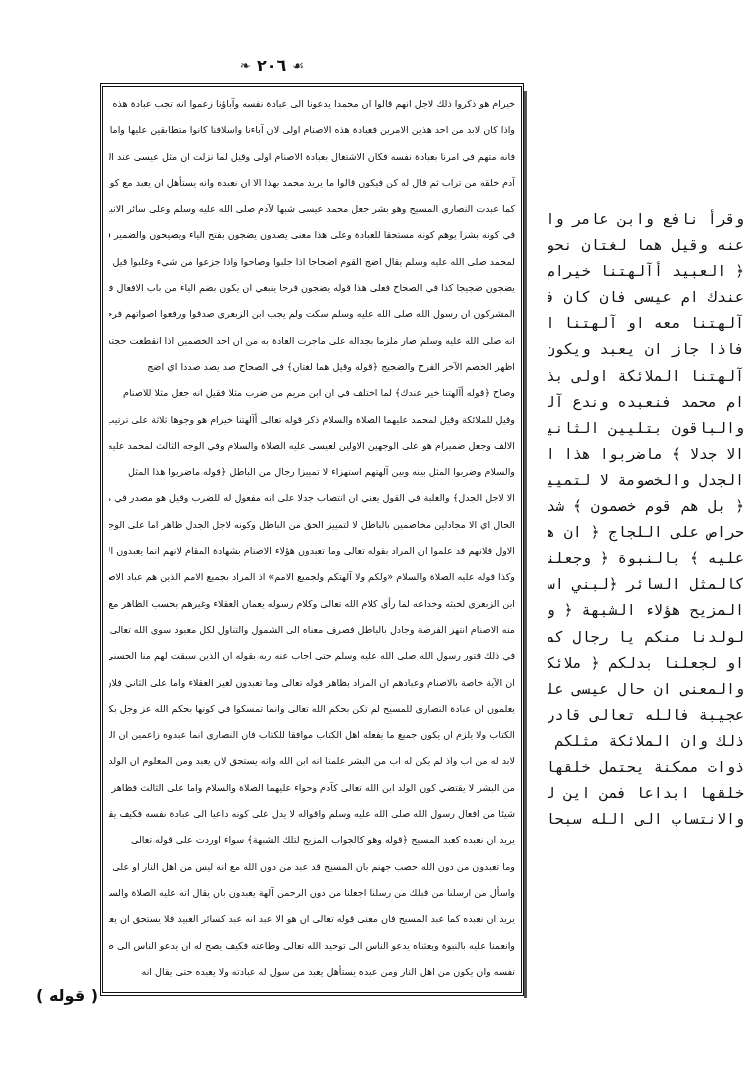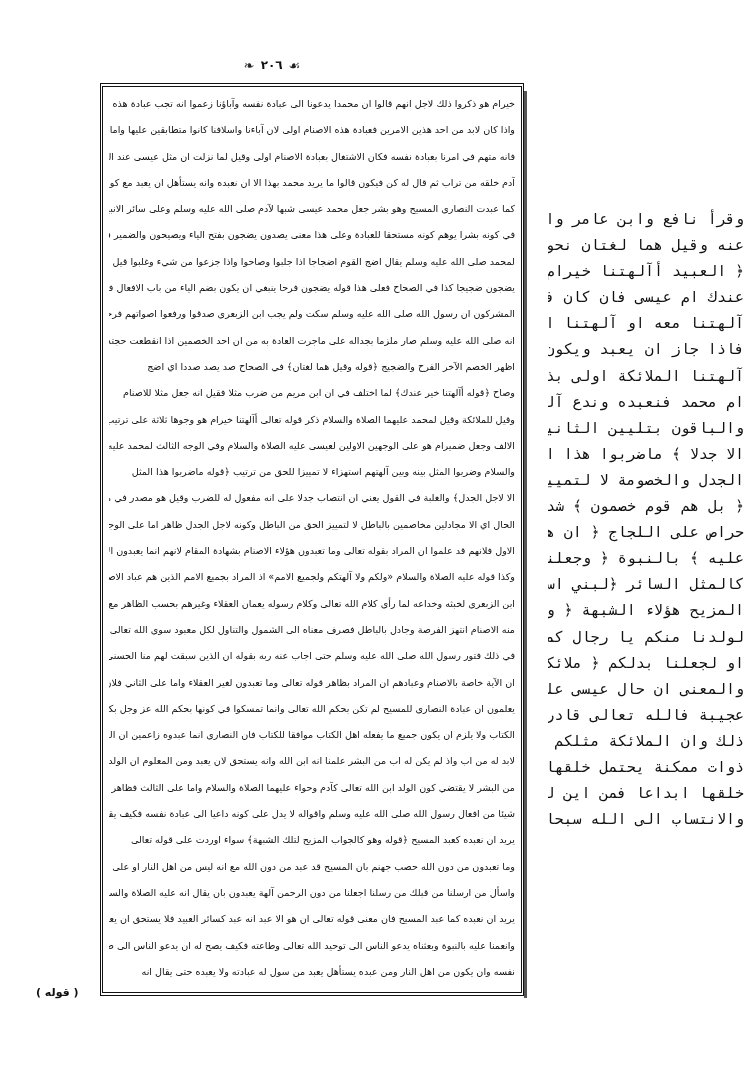--- a/index.html
+++ b/index.html
@@ -5,21 +5,21 @@
   html, body { margin: 0; padding: 0; background: #ffffff; }
   body {
     width: 750px; height: 1065px; position: relative; overflow: hidden;
     font-family: "DejaVu Sans", sans-serif; color: #111;
   }
   .header {
     position: absolute; top: 56px; left: 222px; width: 100px; height: 18px;
     display: flex; align-items: center; justify-content: center; gap: 6px;
   }
   .ornament { font-size: 13px; color: #222; line-height: 1; }
-  .page-num { font-size: 12px; font-weight: bold; direction: rtl; }
+  .page-num { font-size: 16px; font-weight: bold; direction: rtl; }
   .frame {
     position: absolute; left: 100px; top: 83px; width: 424px; height: 913px;
     border: 3px double #111; box-sizing: border-box;
     border-top-width: 4px; border-bottom-width: 4px;
   }
   .frame::after {
     content: ""; position: absolute; right: -6px; top: 4px; bottom: -6px; width: 3px; background: #555;
   }
   .main-text {
     position: absolute; left: 6px; right: 6px; top: 4px; bottom: 4px;
@@ -27,21 +27,21 @@
     font-family: "DejaVu Sans", sans-serif; font-size: 9.6px; line-height: 26.3px;
     overflow: hidden;
   }
   .main-line { display: block; white-space: nowrap; overflow: hidden; text-overflow: clip; }
   .margin {
     position: absolute; left: 548px; top: 208px; width: 196px; height: 640px;
     direction: rtl; font-family: Liberation Mono, monospace; font-size: 15px; line-height: 26.1px;
   }
   .margin-line { display: block; white-space: nowrap; overflow: hidden; }
   .catchword {
-    position: absolute; left: 36px; top: 986px; font-size: 11px; font-weight: bold; direction: rtl;
+    position: absolute; left: 36px; top: 986px; font-size: 16px; font-weight: bold; direction: rtl;
   }
 </style>
 </head>
 <body>
 
 <div class="header">
   <span class="ornament">❧</span>
   <span class="page-num">٢٠٦</span>
   <span class="ornament">☙</span>
 </div>
@@ -55,21 +55,21 @@
       <span class="main-line">كما عبدت النصارى المسيح وهو بشر جعل محمد عيسى شبها لآدم صلى الله عليه وسلم وعلى سائر الانبياء والمرسلين</span>
       <span class="main-line">في كونه بشرا يوهم كونه مستحقا للعبادة وعلى هذا معنى يصدون يضجون بفتح الياء ويصيحون والضمير في ام هو</span>
       <span class="main-line">لمحمد صلى الله عليه وسلم يقال اضج القوم اضجاجا اذا جلبوا وصاحوا واذا جزعوا من شيء وغلبوا قيل ضجوا</span>
       <span class="main-line">يضجون ضجيجا كذا في الصحاح فعلى هذا قوله يضجون فرحا ينبغي ان يكون بضم الياء من باب الافعال فلما قال</span>
       <span class="main-line">المشركون ان رسول الله صلى الله عليه وسلم سكت ولم يجب ابن الزبعرى صدقوا ورفعوا اصواتهم فرحا وظنوا</span>
       <span class="main-line">انه صلى الله عليه وسلم صار ملزما بجداله على ماجرت العادة به من ان احد الخصمين اذا انقطعت حجته وصار مغلوبا</span>
       <span class="main-line">اظهر الخصم الآخر الفرح والضجيج ﴿قوله وقيل هما لغتان﴾ في الصحاح صد يصد صددا اي اضج</span>
       <span class="main-line">وصاح ﴿قوله أآلهتنا خير عندك﴾ لما اختلف في ان ابن مريم من ضرب مثلا فقيل انه جعل مثلا للاصنام</span>
       <span class="main-line">وقيل للملائكة وقيل لمحمد عليهما الصلاة والسلام ذكر قوله تعالى أآلهتنا خيرام هو وجوها ثلاثة على ترتيب</span>
       <span class="main-line">الالف وجعل ضميرام هو على الوجهين الاولين لعيسى عليه الصلاة والسلام وفي الوجه الثالث لمحمد عليه الصلاة</span>
-      <span class="main-line">والسلام وضربوا المثل بينه وبين آلهتهم استهزاء لا تمييزا للحق من ترتيب ﴿قوله ماضربوا هذا المثل</span>
+      <span class="main-line">والسلام وضربوا المثل بينه وبين آلهتهم استهزاء لا تمييزا رجال من الباطل ﴿قوله ماضربوا هذا المثل</span>
       <span class="main-line">الا لاجل الجدل﴾ والغلبة في القول يعني ان انتصاب جدلا على انه مفعول له للضرب وقيل هو مصدر في موضع</span>
       <span class="main-line">الحال اي الا مجادلين مخاصمين بالباطل لا لتمييز الحق من الباطل وكونه لاجل الجدل ظاهر اما على الوجه</span>
       <span class="main-line">الاول فلانهم قد علموا ان المراد بقوله تعالى وما تعبدون هؤلاء الاصنام بشهادة المقام لانهم انما يعبدون الاصنام</span>
       <span class="main-line">وكذا قوله عليه الصلاة والسلام «ولكم ولا آلهتكم ولجميع الامم» اذ المراد بجميع الامم الذين هم عباد الاصنام الا ان</span>
       <span class="main-line">ابن الزبعرى لخبثه وخداعه لما رأى كلام الله تعالى وكلام رسوله يعمان العقلاء وغيرهم بحسب الظاهر مع علمه بان المراد</span>
       <span class="main-line">منه الاصنام انتهز الفرصة وجادل بالباطل فصرف معناه الى الشمول والتناول لكل معبود سوى الله تعالى وتوقع</span>
       <span class="main-line">في ذلك فتور رسول الله صلى الله عليه وسلم حتى اجاب عنه ربه بقوله ان الذين سبقت لهم منا الحسنى فدل على</span>
       <span class="main-line">ان الآية خاصة بالاصنام وعبادهم ان المراد بظاهر قوله تعالى وما تعبدون لغير العقلاء واما على الثاني فلان المشركين</span>
       <span class="main-line">يعلمون ان عبادة النصارى للمسيح لم تكن بحكم الله تعالى وانما تمسكوا في كونها بحكم الله عز وجل بكونهم اهل</span>
       <span class="main-line">الكتاب ولا يلزم ان يكون جميع ما يفعله اهل الكتاب موافقا للكتاب فان النصارى انما عبدوه زاعمين ان الولد</span>

